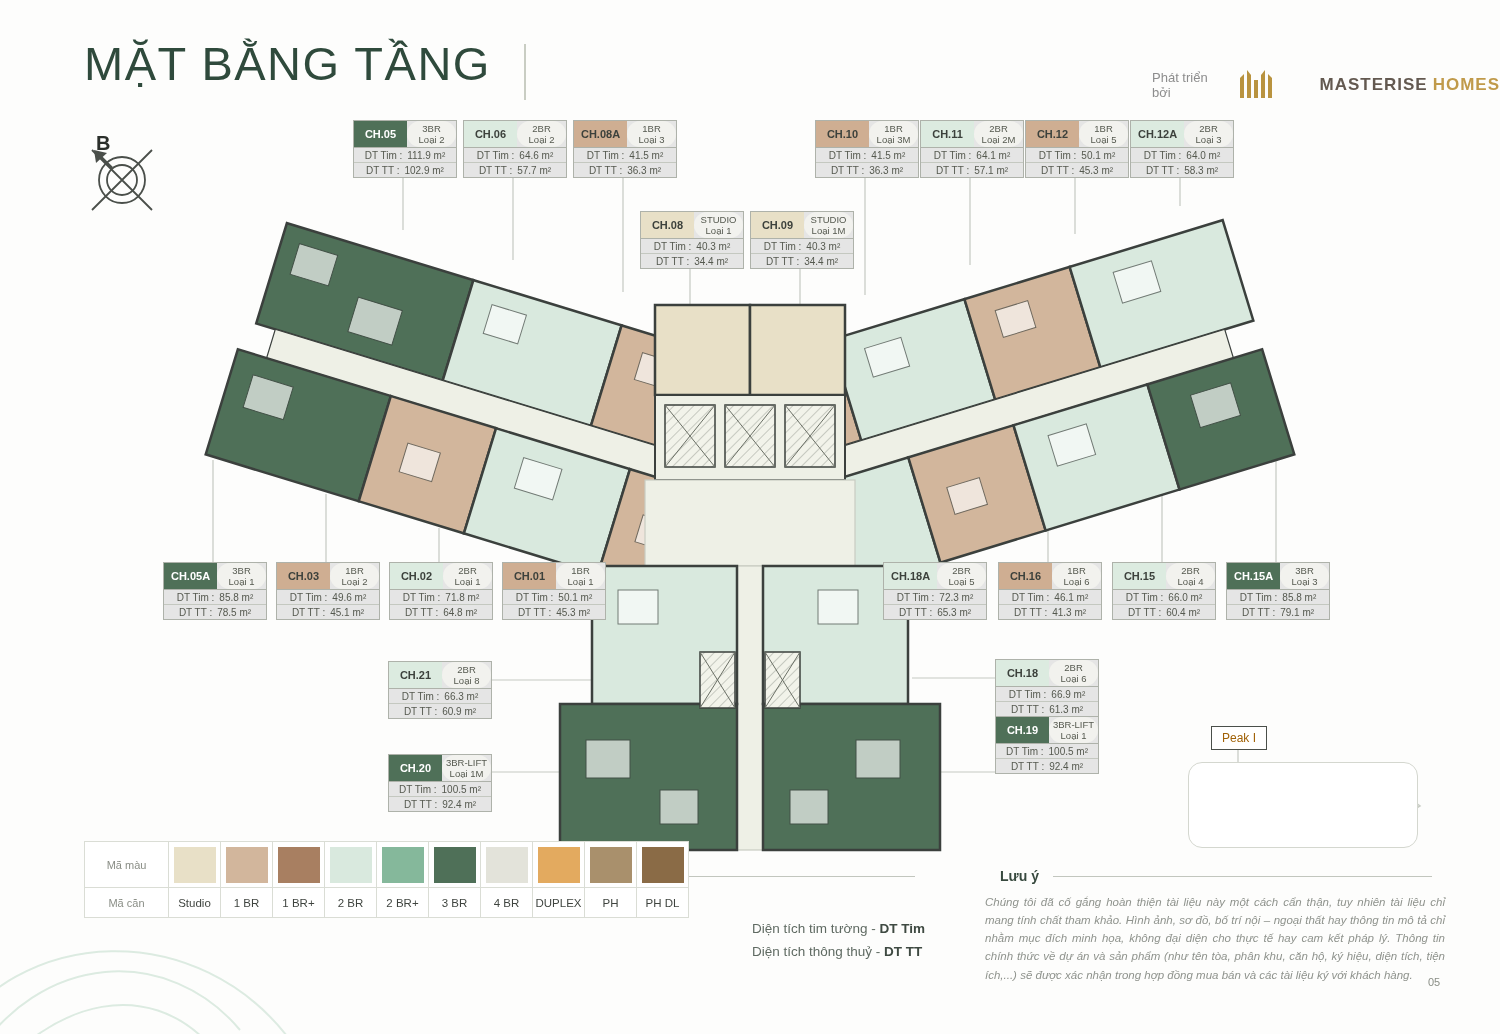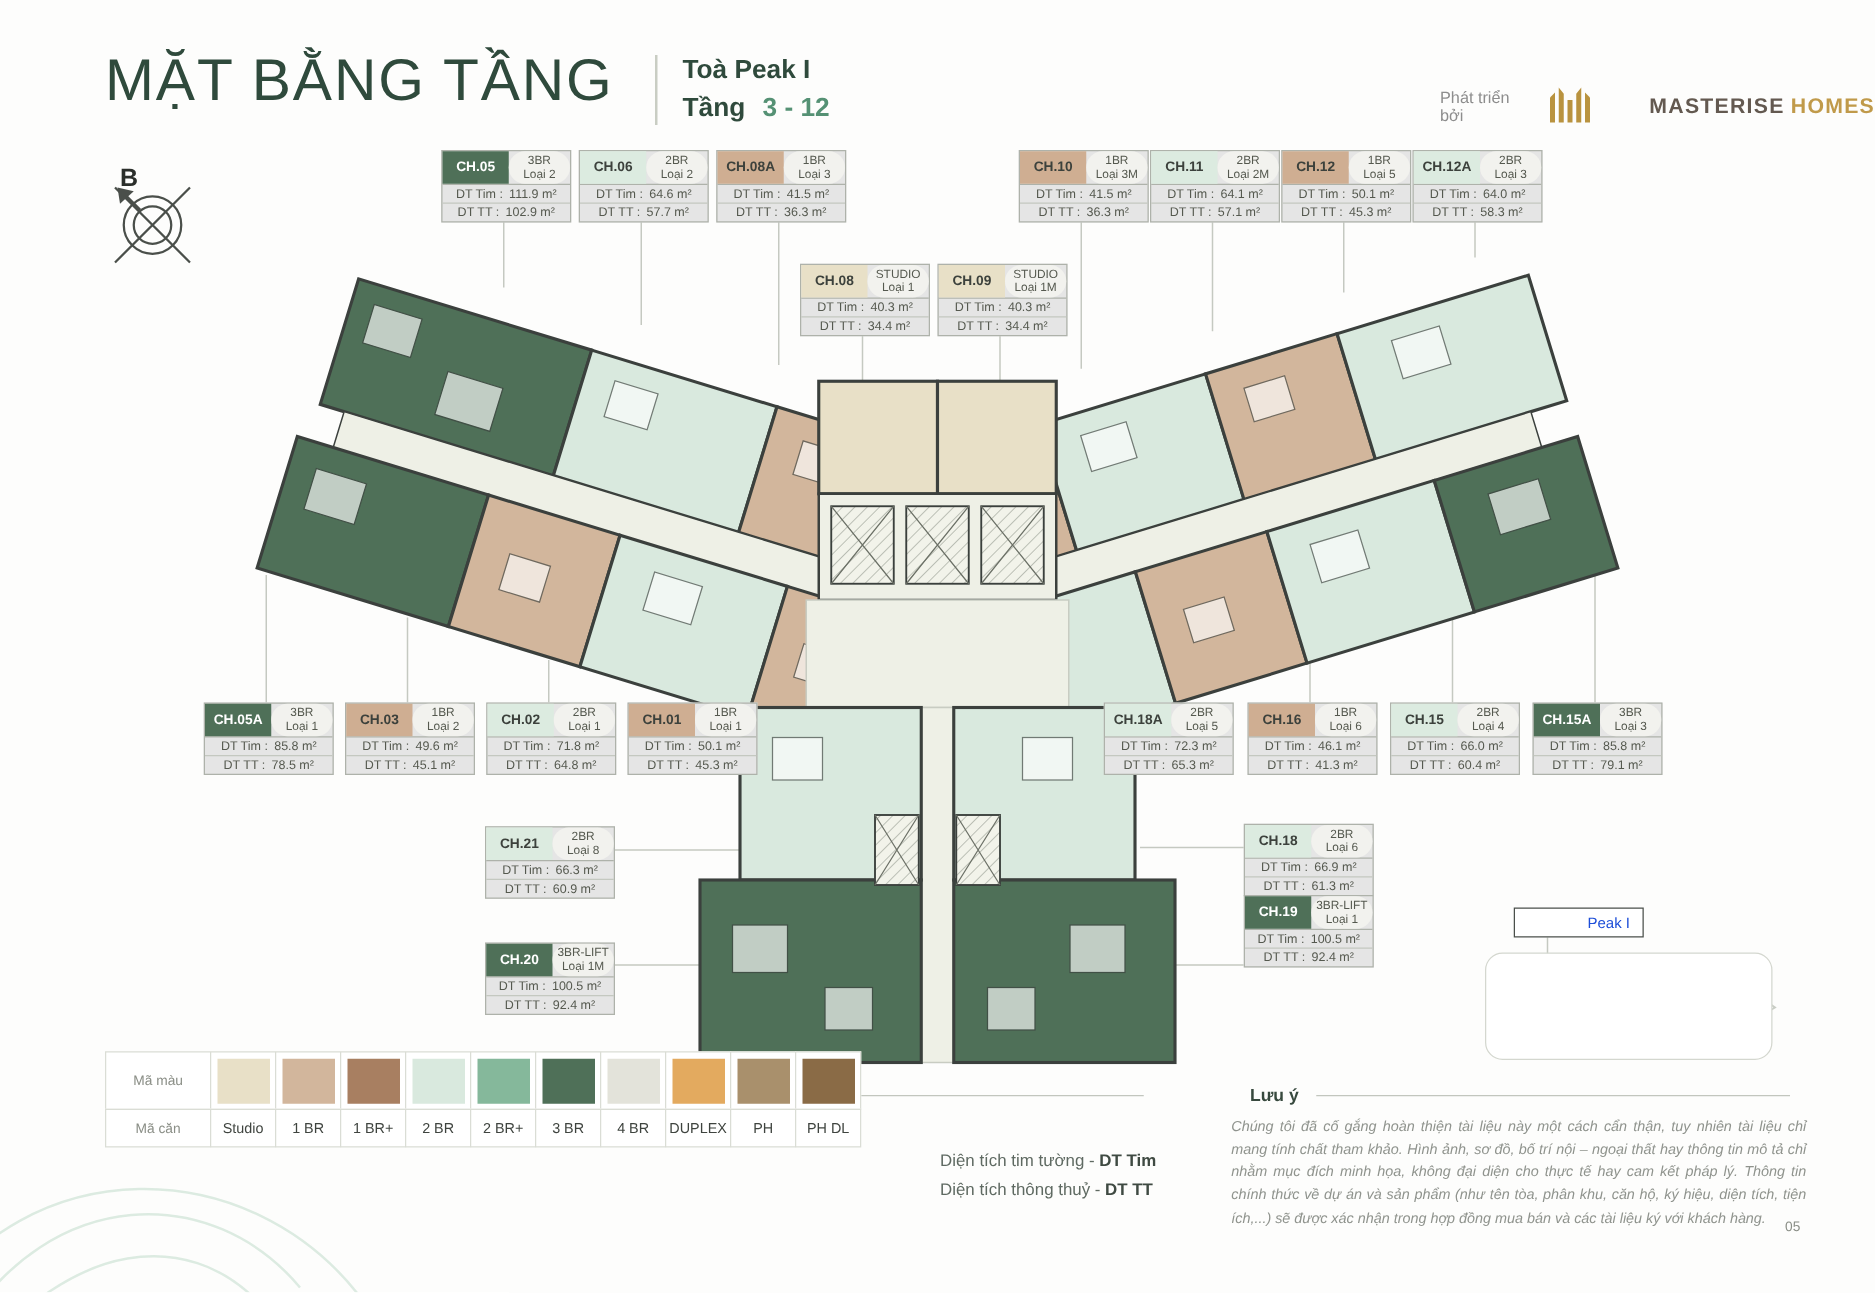--- a/index.html
+++ b/index.html
@@ -43,21 +43,21 @@
   .lg-name{font-size:11.5px;color:#3f443f;font-weight:400;}
   
   .area-labels{position:absolute;left:752px;top:918px;font-size:13.5px;color:#5f6a62;line-height:1.7;}
   .area-labels b{color:#3f4a42;}
   .notes-body{position:absolute;left:985px;top:893px;width:460px;font-size:11.5px;font-style:italic;
               color:#8f938d;line-height:1.58;text-align:justify;}
   .page-num{position:absolute;left:1428px;top:976px;font-size:11px;color:#8a8e86;}
   
   .keyplan-label{position:absolute;left:1211px;top:726px;width:54px;height:22px;border:1px solid #4a4f4a;
                  background:#fff;display:flex;align-items:center;justify-content:center;
-                 font-size:12px;color:#1d4ed8;z-index:3;padding-left:48px;}
+                 font-size:12px;color:#a16207;z-index:3;}
   .keyplan-box{position:absolute;left:1188px;top:762px;width:228px;height:84px;border:1px solid #d4d7cf;
                border-radius:14px;background:#fff;z-index:2;}
   svg{display:block;}
   .abs{position:absolute;}
 </style>
 </head>
 <body>
 
 <div id="page">
 
@@ -197,27 +197,20 @@
       <path d="M1240,98 V78 L1244,74 V98 Z"></path>
       <path d="M1247,98 V70 L1251,75 V98 Z"></path>
       <path d="M1254,98 V80 L1258,80 V98 Z"></path>
       <path d="M1261,98 V75 L1265,70 V98 Z"></path>
       <path d="M1268,98 V74 L1272,78 V98 Z"></path>
     </g>
   </svg>
 
   <div class="title">MẶT BẰNG TẦNG</div>
   <div class="title-divider"></div>
-  <div class="subtitle">
-    <div class="l1">Toà Peak I</div>
-    <div class="l2">
-      <span>Tầng</span>
-      <span class="val">3 - 12</span>
-    </div>
-  </div>
   <div class="developer">
     <span class="dev-prefix">Phát triển bởi</span>
     <span style="width:36px"></span>
     <span class="dev-name">
       <span>MASTERISE</span><span class="homes">HOMES</span>
     </span>
   </div>
   <div class="compass-b">B</div>
 
   <div class="card" style="left:353px;top:120px">

